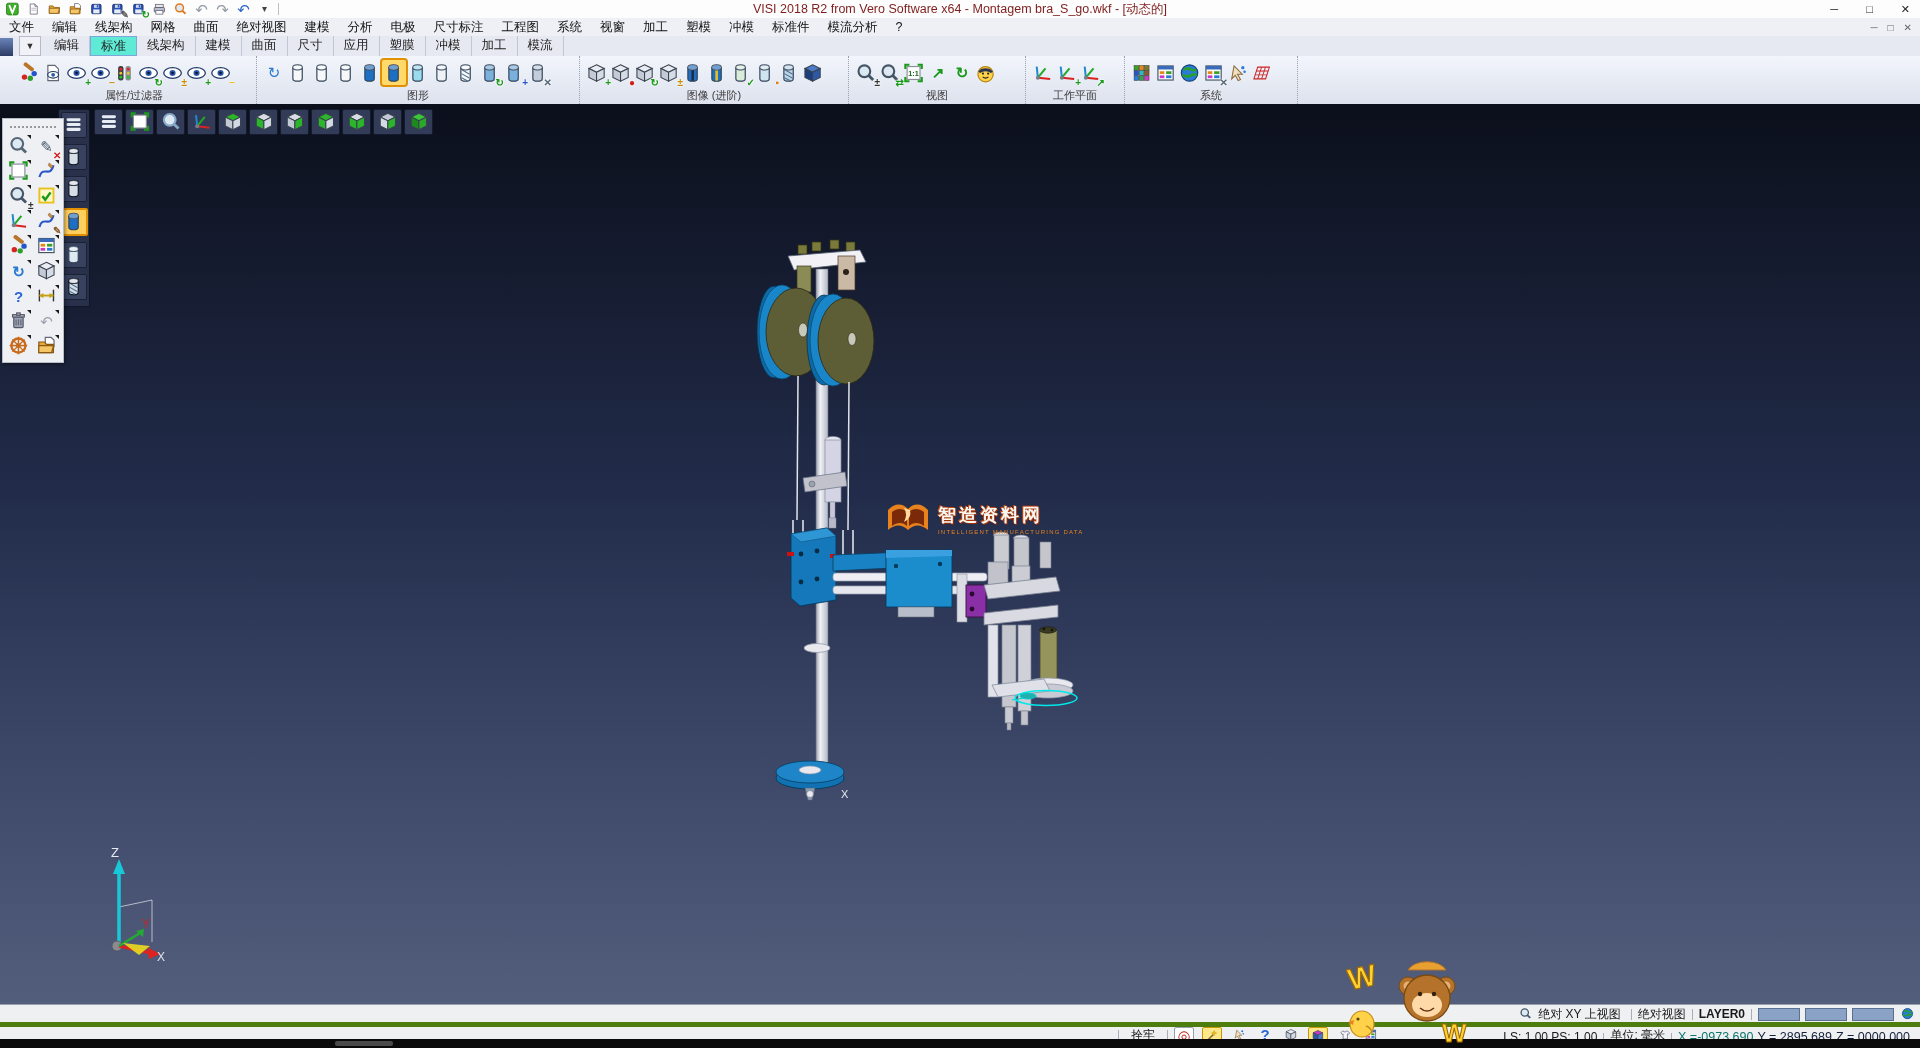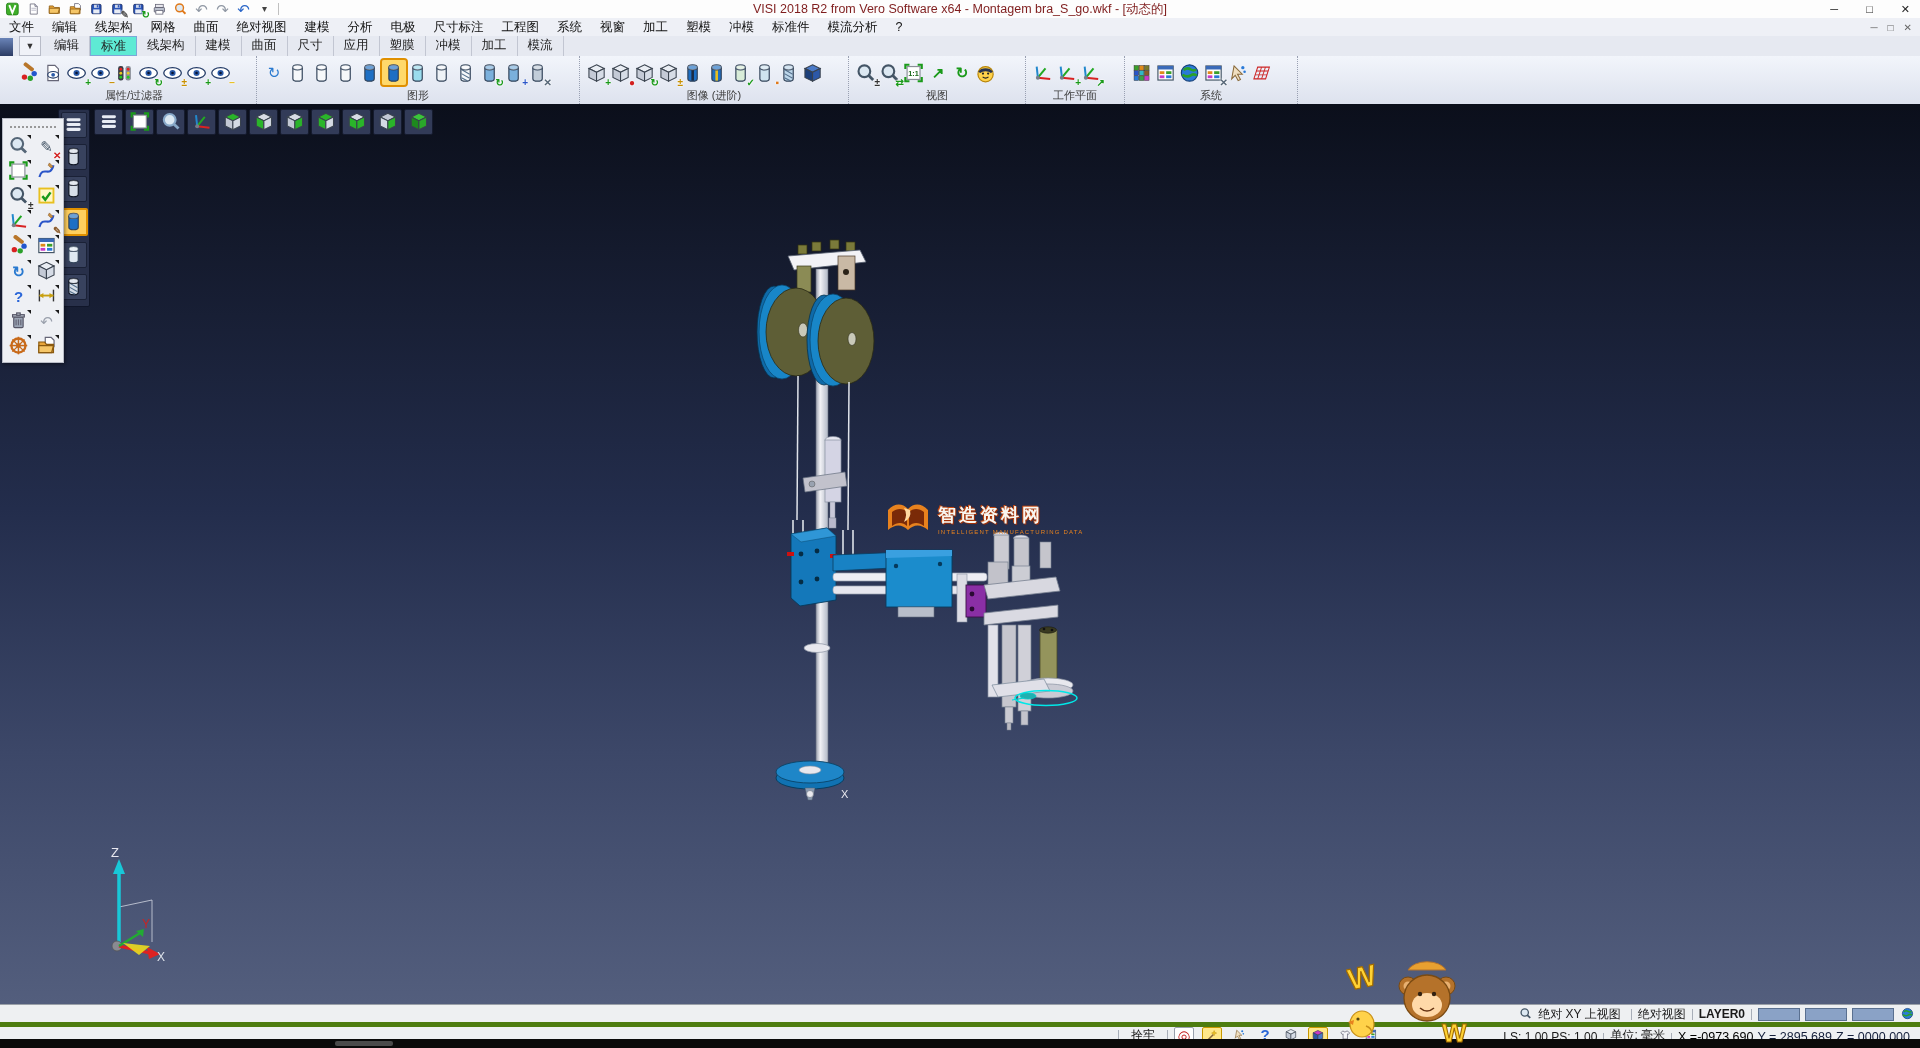--- a/index.html
+++ b/index.html
@@ -63,21 +63,21 @@
   .s1wrap{position:absolute;right:4px;top:0;height:100%;display:flex;align-items:center;}
   #status1 .icon{width:17px;height:15px;}
   .sep{width:1px;height:11px;background:#a8aeb8;margin:0 6px;}
   .layer-label{font-weight:bold;}
   .meter{width:40px;height:11px;background:#8aa2c6;border:1px solid #5a7090;margin-right:5px;}
   #status2{position:absolute;top:1022px;left:0;width:100%;height:17px;background:#eef0f2;border-top:5px solid #4d7c0f;font-size:12px;color:#1a1a1a;}
   .left2{position:absolute;left:1112px;top:0;height:100%;display:flex;align-items:center;}
   .right2{position:absolute;right:6px;top:0;height:100%;display:flex;align-items:flex-end;}
   #status2 .icon{width:18px;height:15px;}
   .coords{font-size:12.5px;}
-  .cx{color:#000000;margin-right:4px;}
+  .cx{color:#0f766e;margin-right:4px;}
   .cyz{color:#15203c;margin-right:4px;}
   
   #taskbar{position:absolute;top:1039px;left:0;width:100%;height:9px;background:#0a0a0a;}
   .tseg{position:absolute;left:335px;top:2px;width:58px;height:5px;background:#4a4a4a;border-radius:2px;}
   
   #mascot{position:absolute;left:1346px;top:956px;width:132px;height:90px;z-index:50;}
 </style>
 </head>
 <body>
 

